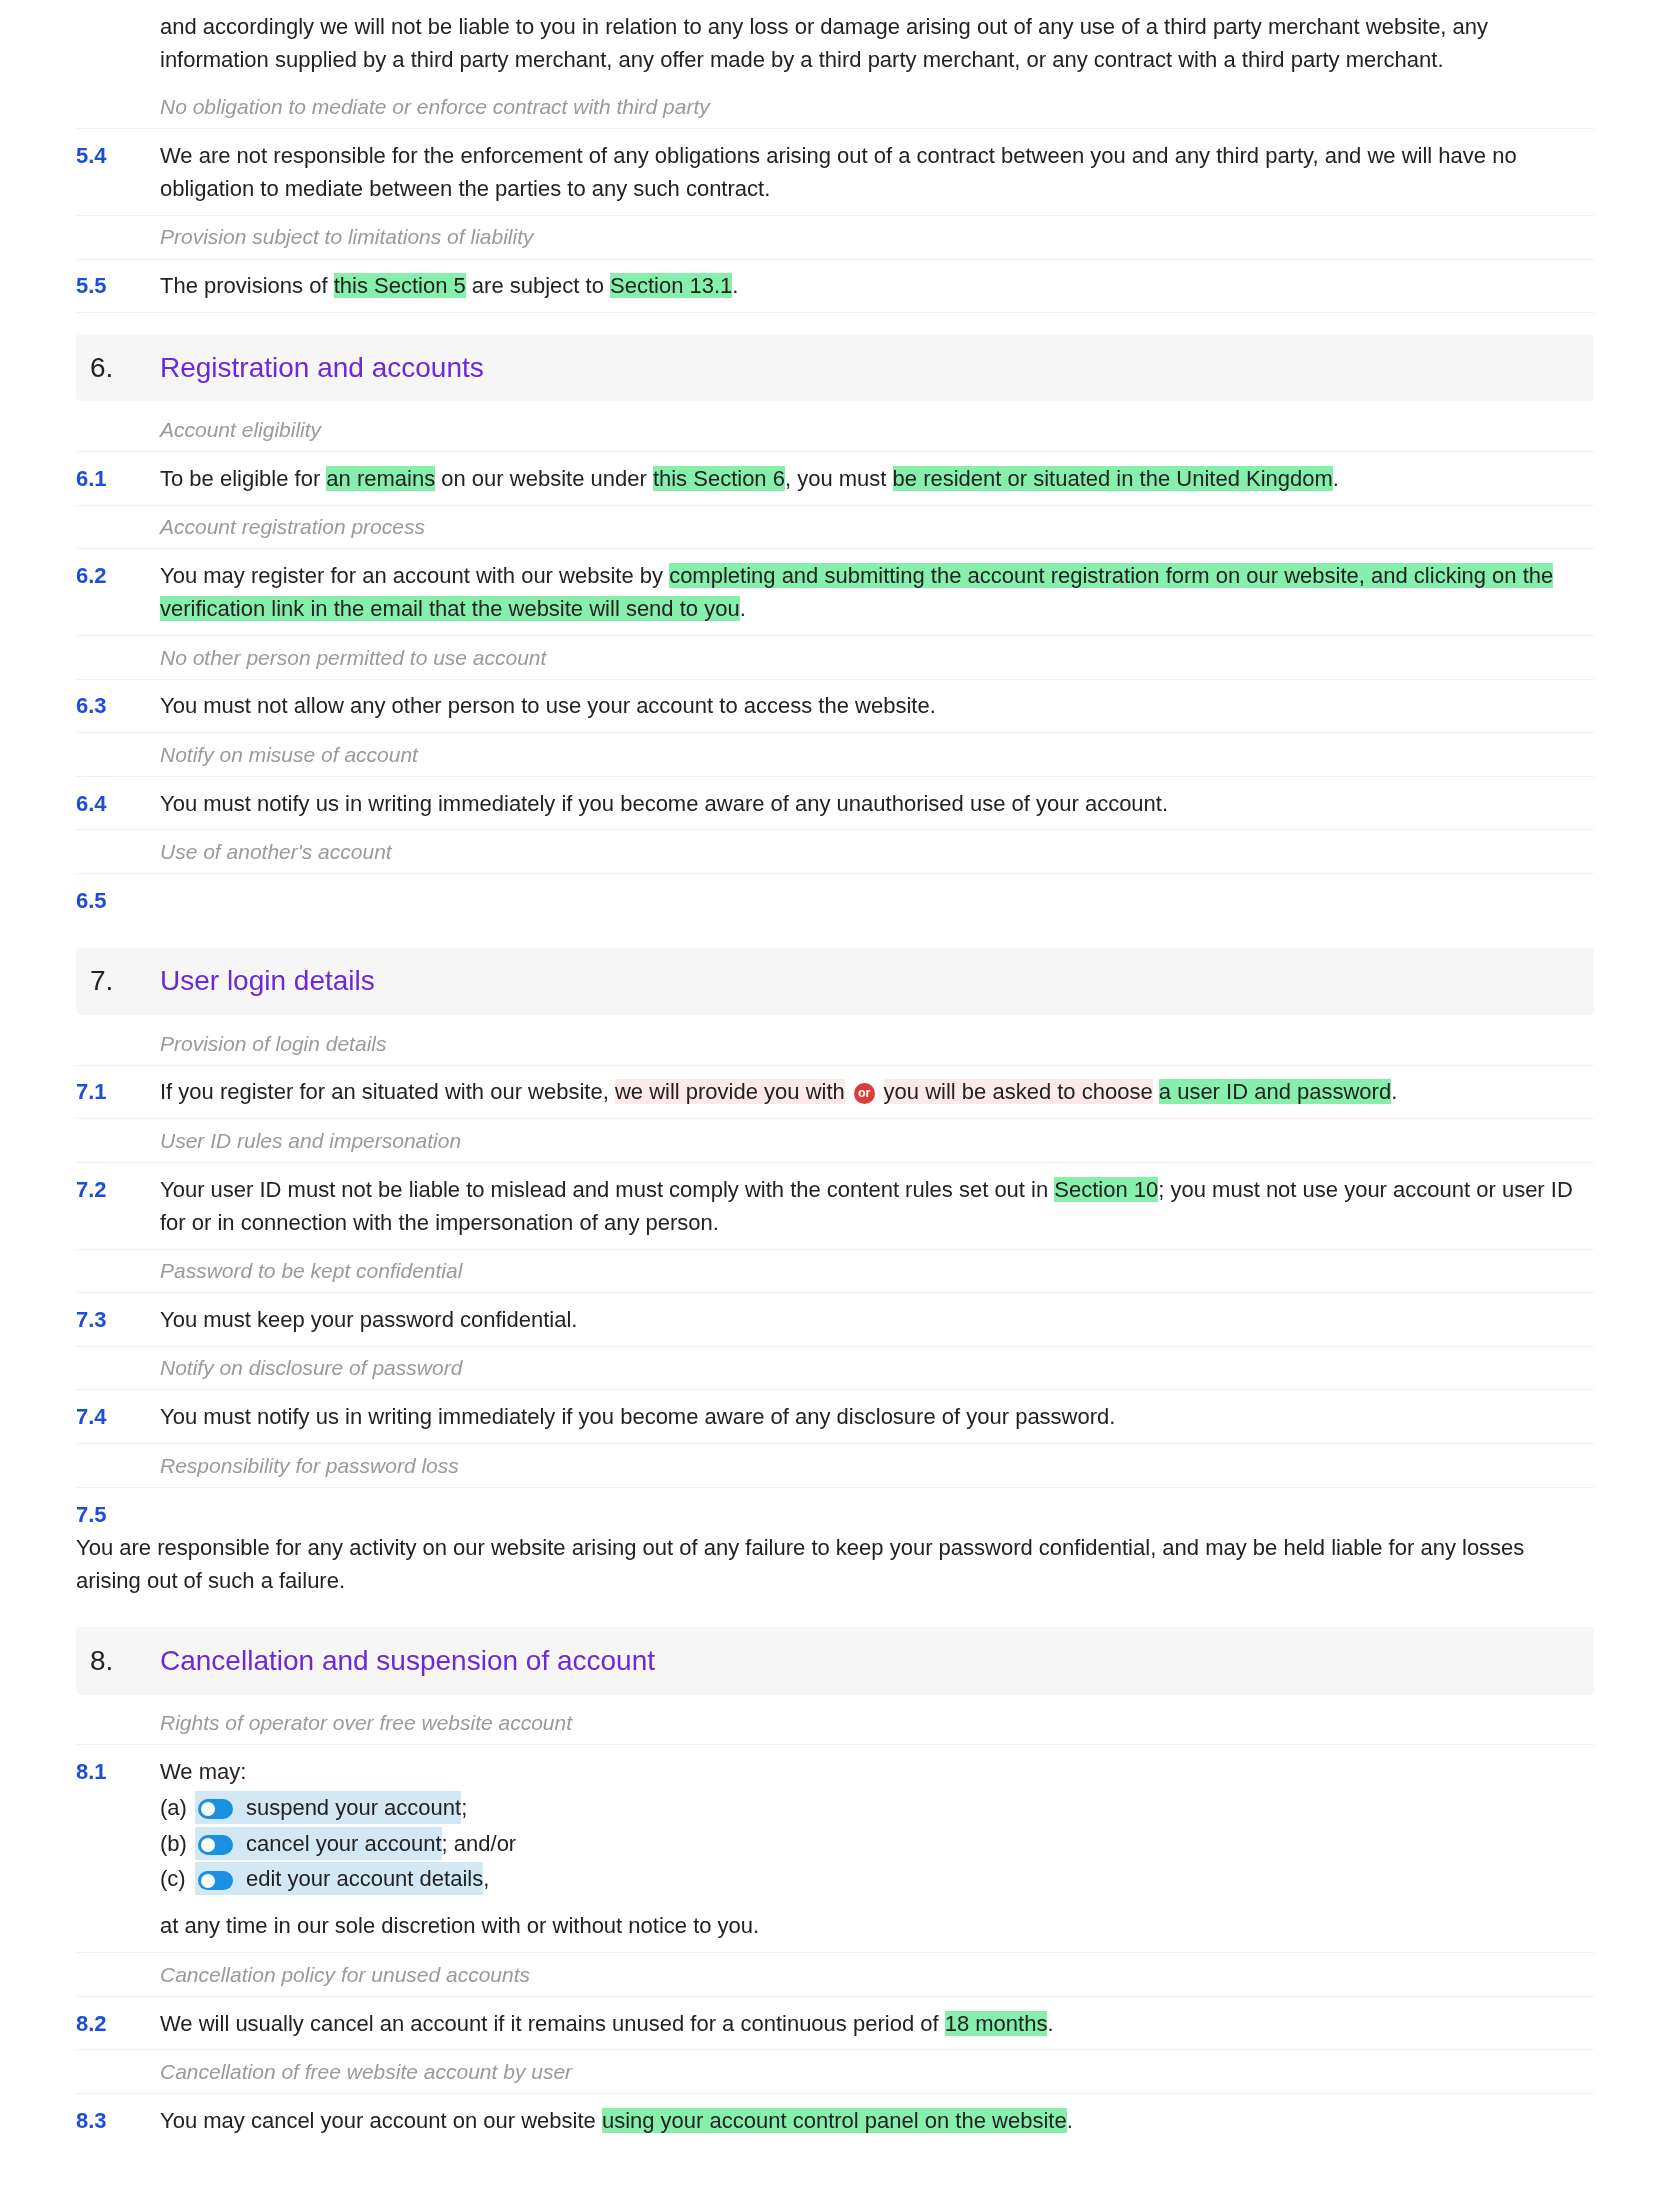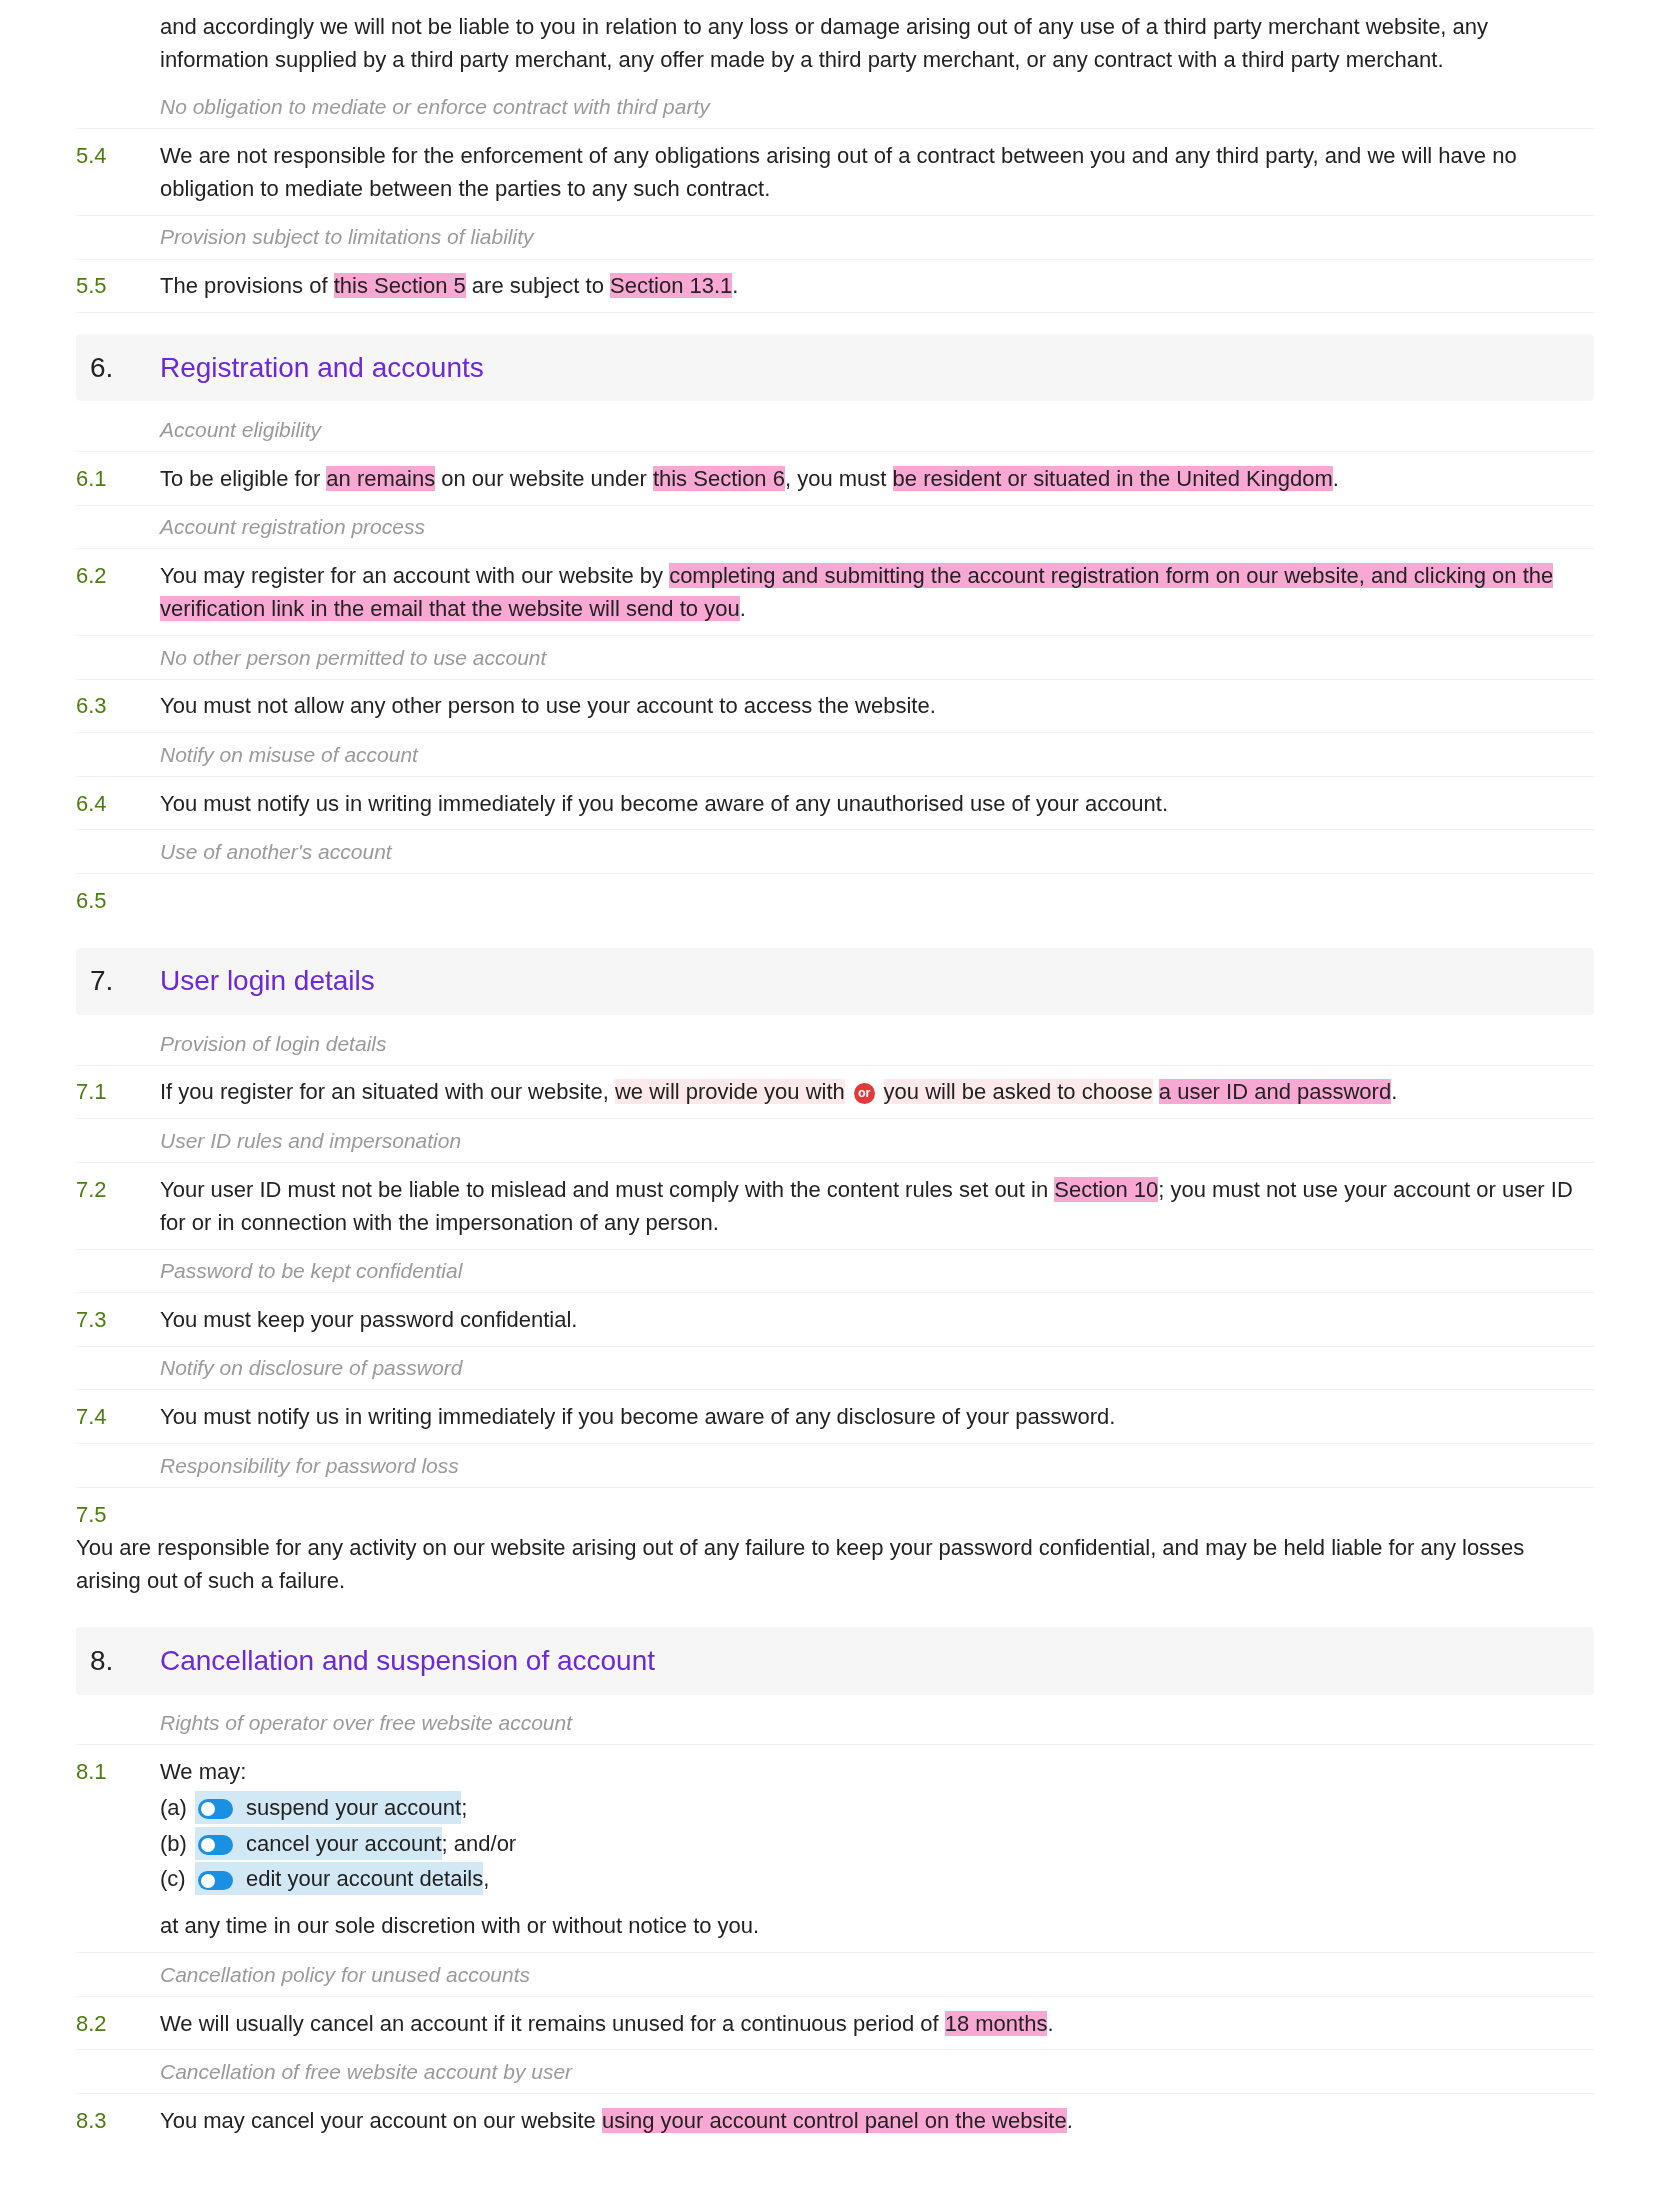--- a/index.html
+++ b/index.html
@@ -28,24 +28,24 @@
     color: #9a9a9a;
     padding: 5.6px 0 5.6px 84px;
     border-bottom: 0.7px solid #f0f0f0;
     font-size: 21px;
   }
   .clause {
     display: flex;
     padding: 9.8px 0 9.8px 0;
     border-bottom: 0.7px solid #f0f0f0;
   }
-  .clause .cnum { width: 84px; flex-shrink: 0; color: #4d7c0f; }
+  .clause .cnum { width: 84px; flex-shrink: 0; color: #1d4ed8; font-weight: bold; }
   .clause .cbody { flex: 1; color: #222; }
   .clause:last-of-type { border-bottom: none; }
-  .hl-yellow { background: #f9a8d4; }
+  .hl-yellow { background: #86efac; }
   .hl-blue { background: #d2e8f5; }
   .hl-pink { background: #fde9e9; }
   .or-badge {
     display: inline-flex;
     align-items: center;
     justify-content: center;
     width: 21px; height: 21px;
     border-radius: 50%;
     background: #e03b3b;
     color: #fff;

